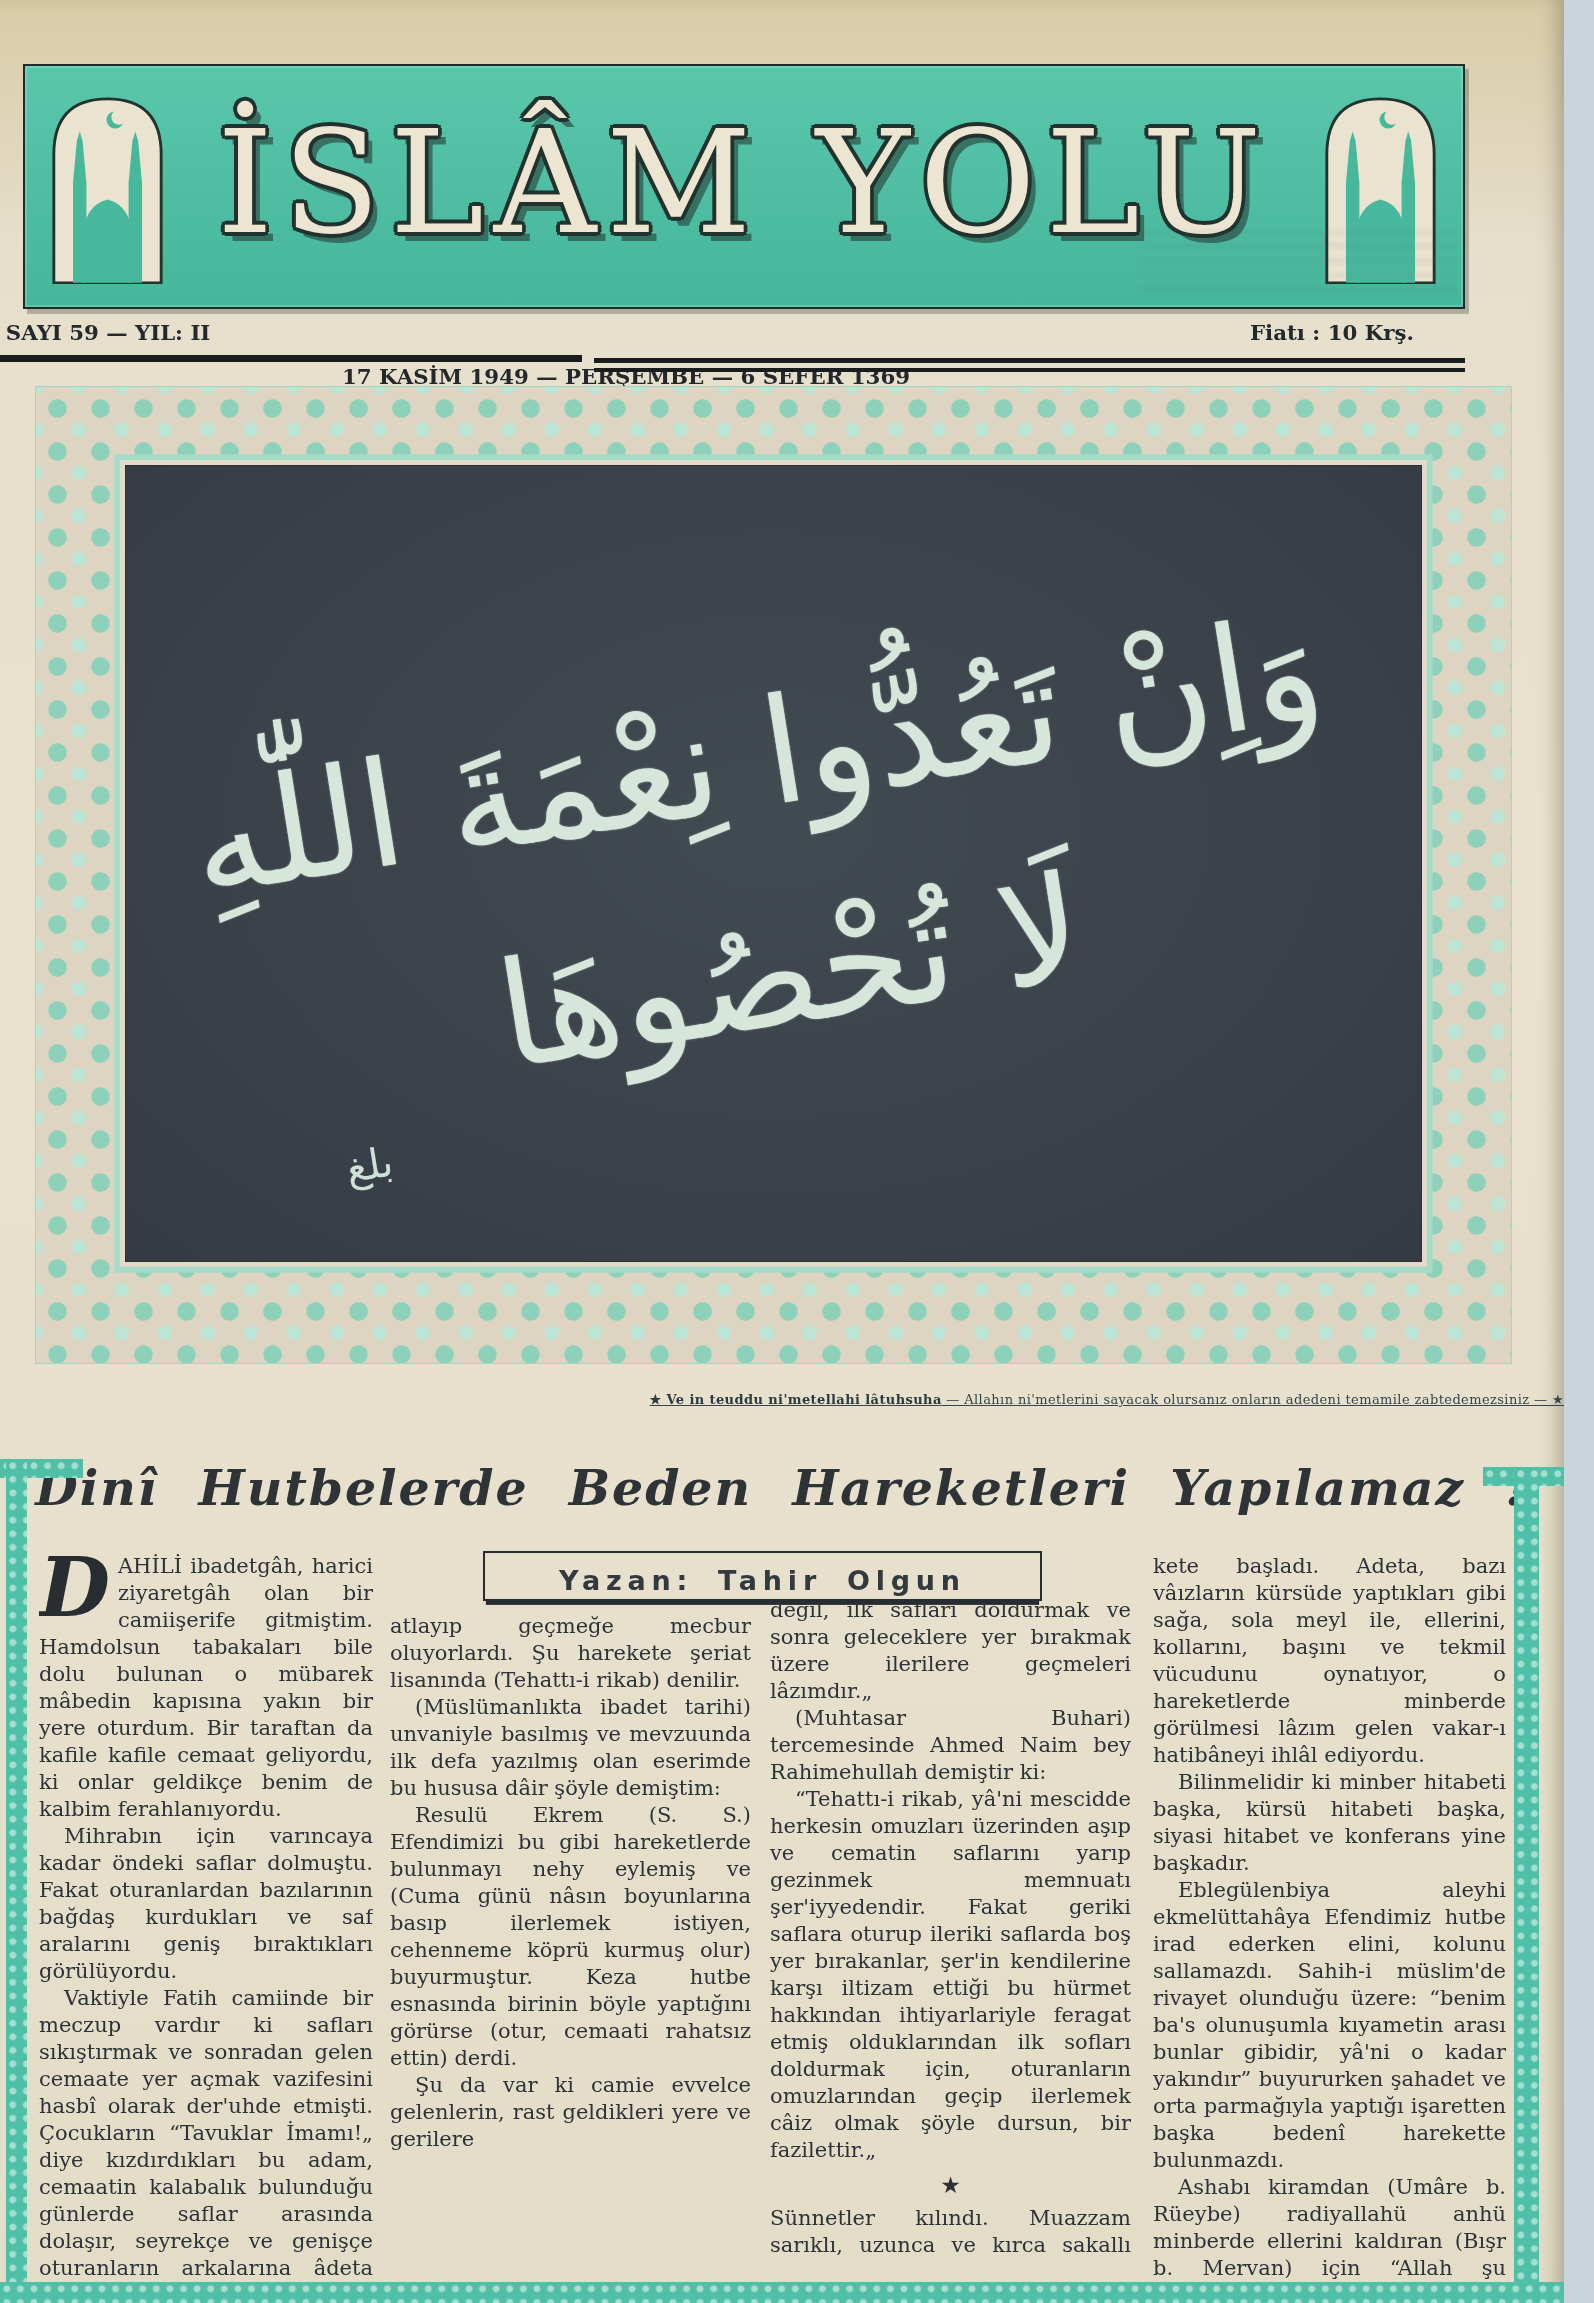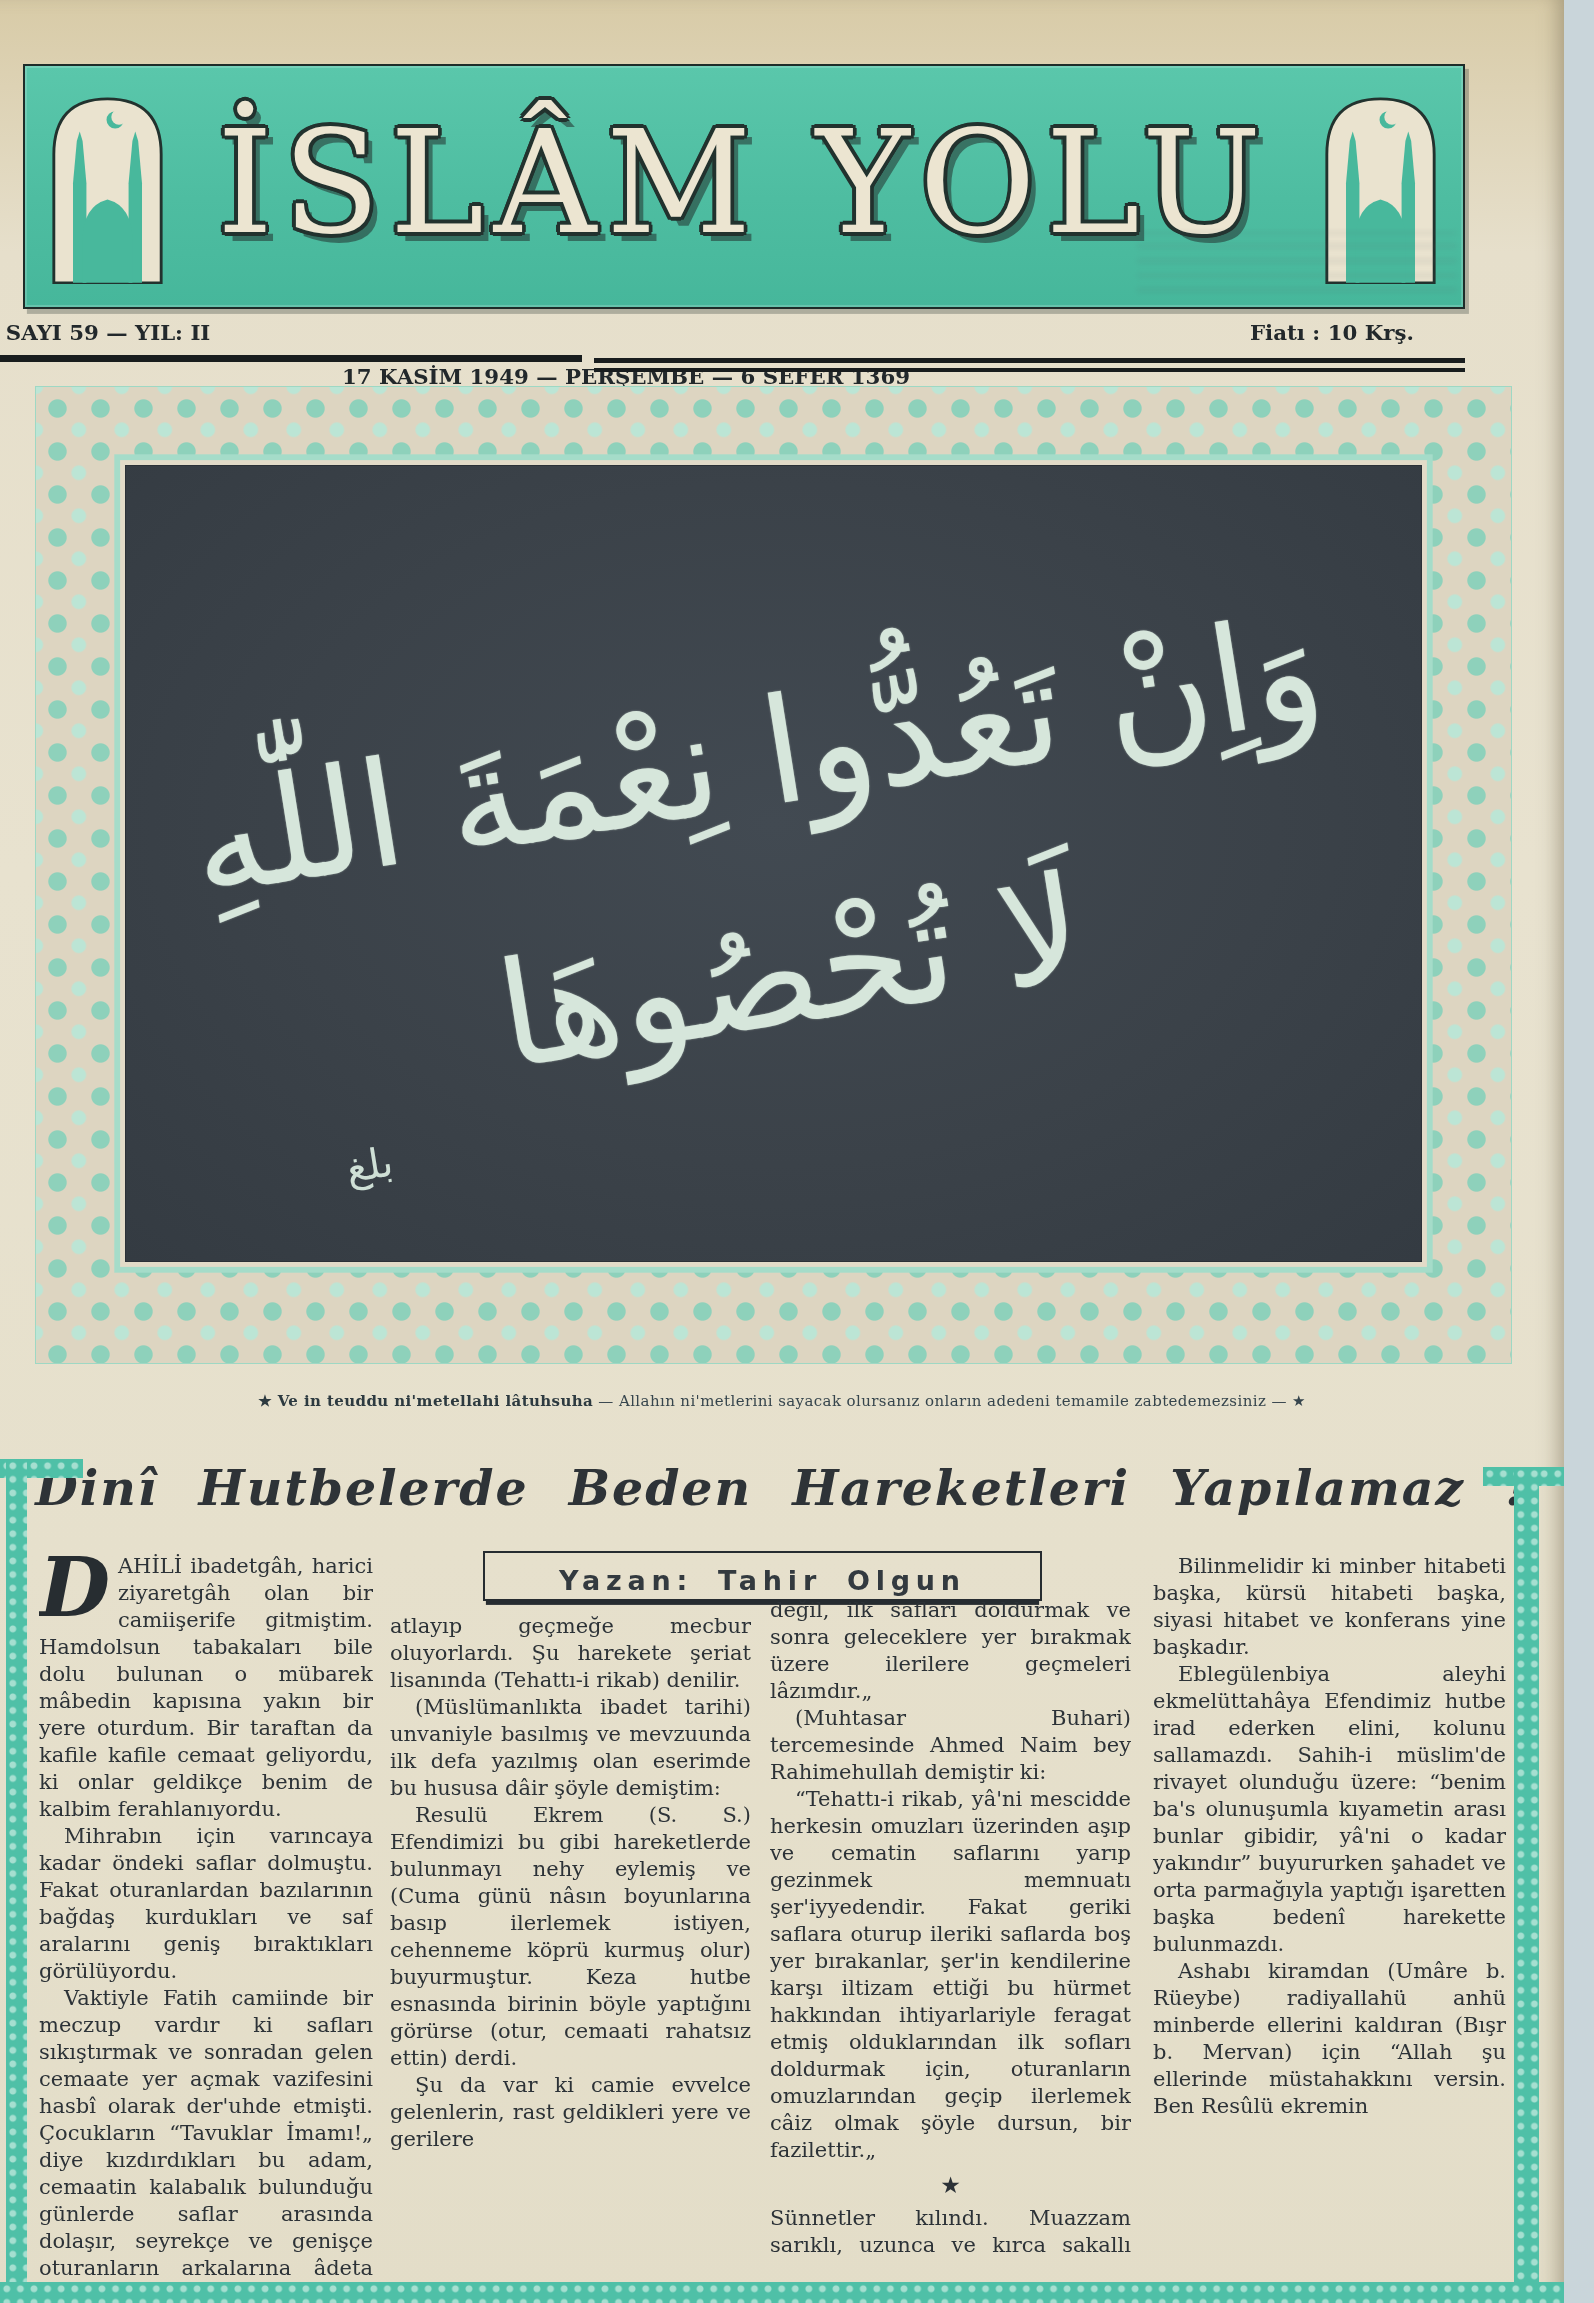--- a/index.html
+++ b/index.html
@@ -55,22 +55,22 @@
   }
   .callig-text {
     position:absolute; inset:-39px 29px; display:flex; align-items:center; justify-content:center;
     transform:rotate(-9deg); direction:rtl; text-align:center;
     font-family:"DejaVu Sans", sans-serif; font-size:146px; line-height:1.5; color:#d6e6db;
     text-shadow:0 0 1.9px rgba(214,230,219,.6);
   }
   .callig-mark { position:absolute; left:17%; bottom:9%; transform:rotate(-9deg);
     font-family:"DejaVu Sans",sans-serif; font-size:41px; color:#cfe0d6; }
   
-  .caption { position:absolute; top:1392px; left:0; width:1564px; text-align:center;
-    font-size:15px; color:#36454d; letter-spacing:0.4px; }
+  .caption { position:absolute; top:1392px; left:0; width:1564px; text-align:right;
+    font-size:13px; color:#36454d; letter-spacing:0.4px;text-decoration:underline; }
   .caption .b { font-weight:bold; color:#2d3a40; }
   
   .headline { position:absolute; top:1459px; left:0; width:1564px; text-align:center;
     font-style:italic; font-weight:bold; font-size:49px; color:#2e3337;
     letter-spacing:1.9px; word-spacing:21.3px; }
   
   .band { position:absolute; background-color:#4fc0a7;
     background-image:radial-gradient(circle at 50% 50%, rgba(236,248,242,.55) 0 2.9px, rgba(236,248,242,0) 3.9px);
     background-size:13.6px 13.6px; }
   .stub-left  { left:0;     top:1459px; width:83px;  height:19.4px; }
@@ -172,20 +172,21 @@
 
   <div class="col col3">
     <p class="first">değil, ilk safları doldurmak ve sonra geleceklere yer bırakmak üzere ilerilere geçmeleri lâzımdır.„</p>
     <p>(Muhtasar Buhari) tercemesinde Ahmed Naim bey Rahimehullah demiştir ki:</p>
     <p>“Tehattı-i rikab, yâ'ni mescidde herkesin omuzları üzerinden aşıp ve cematin saflarını yarıp gezinmek memnuatı şer'iyyedendir. Fakat geriki saflara oturup ileriki saflarda boş yer bırakanlar, şer'in kendilerine karşı iltizam ettiği bu hürmet hakkından ihtiyarlariyle feragat etmiş olduklarından ilk sofları doldurmak için, oturanların omuzlarından geçip ilerlemek câiz olmak şöyle dursun, bir fazilettir.„</p>
     <p class="star-divider">★</p>
     <p class="first">Sünnetler kılındı. Muazzam sarıklı, uzunca ve kırca sakallı nûrâni yüzlü bir zat minbere çıktı. İç ezanı okunduktan sonra hutbeye ve hutbe ile beraber ifrat derecede hare-</p>
   </div>
 
   <div class="col col4">
+    <p class="first">kete başladı. Adeta, bazı vâızların kürsüde yaptıkları gibi sağa, sola meyl ile, ellerini, kollarını, başını ve tekmil vücudunu oynatıyor, o hareketlerde minberde görülmesi lâzım gelen vakar-ı hatibâneyi ihlâl ediyordu.</p>
     <p>Bilinmelidir ki minber hitabeti başka, kürsü hitabeti başka, siyasi hitabet ve konferans yine başkadır.</p>
     <p>Eblegülenbiya aleyhi ekmelüttahâya Efendimiz hutbe irad ederken elini, kolunu sallamazdı. Sahih-i müslim'de rivayet olunduğu üzere: “benim ba's olunuşumla kıyametin arası bunlar gibidir, yâ'ni o kadar yakındır” buyururken şahadet ve orta parmağıyla yaptığı işaretten başka bedenî harekette bulunmazdı.</p>
     <p>Ashabı kiramdan (Umâre b. Rüeybe) radiyallahü anhü minberde ellerini kaldıran (Bışr b. Mervan) için “Allah şu ellerinde müstahakkını versin. Ben Resûlü ekremin</p>
 
   </div>
 
 </div>
 
 
 </body></html>

